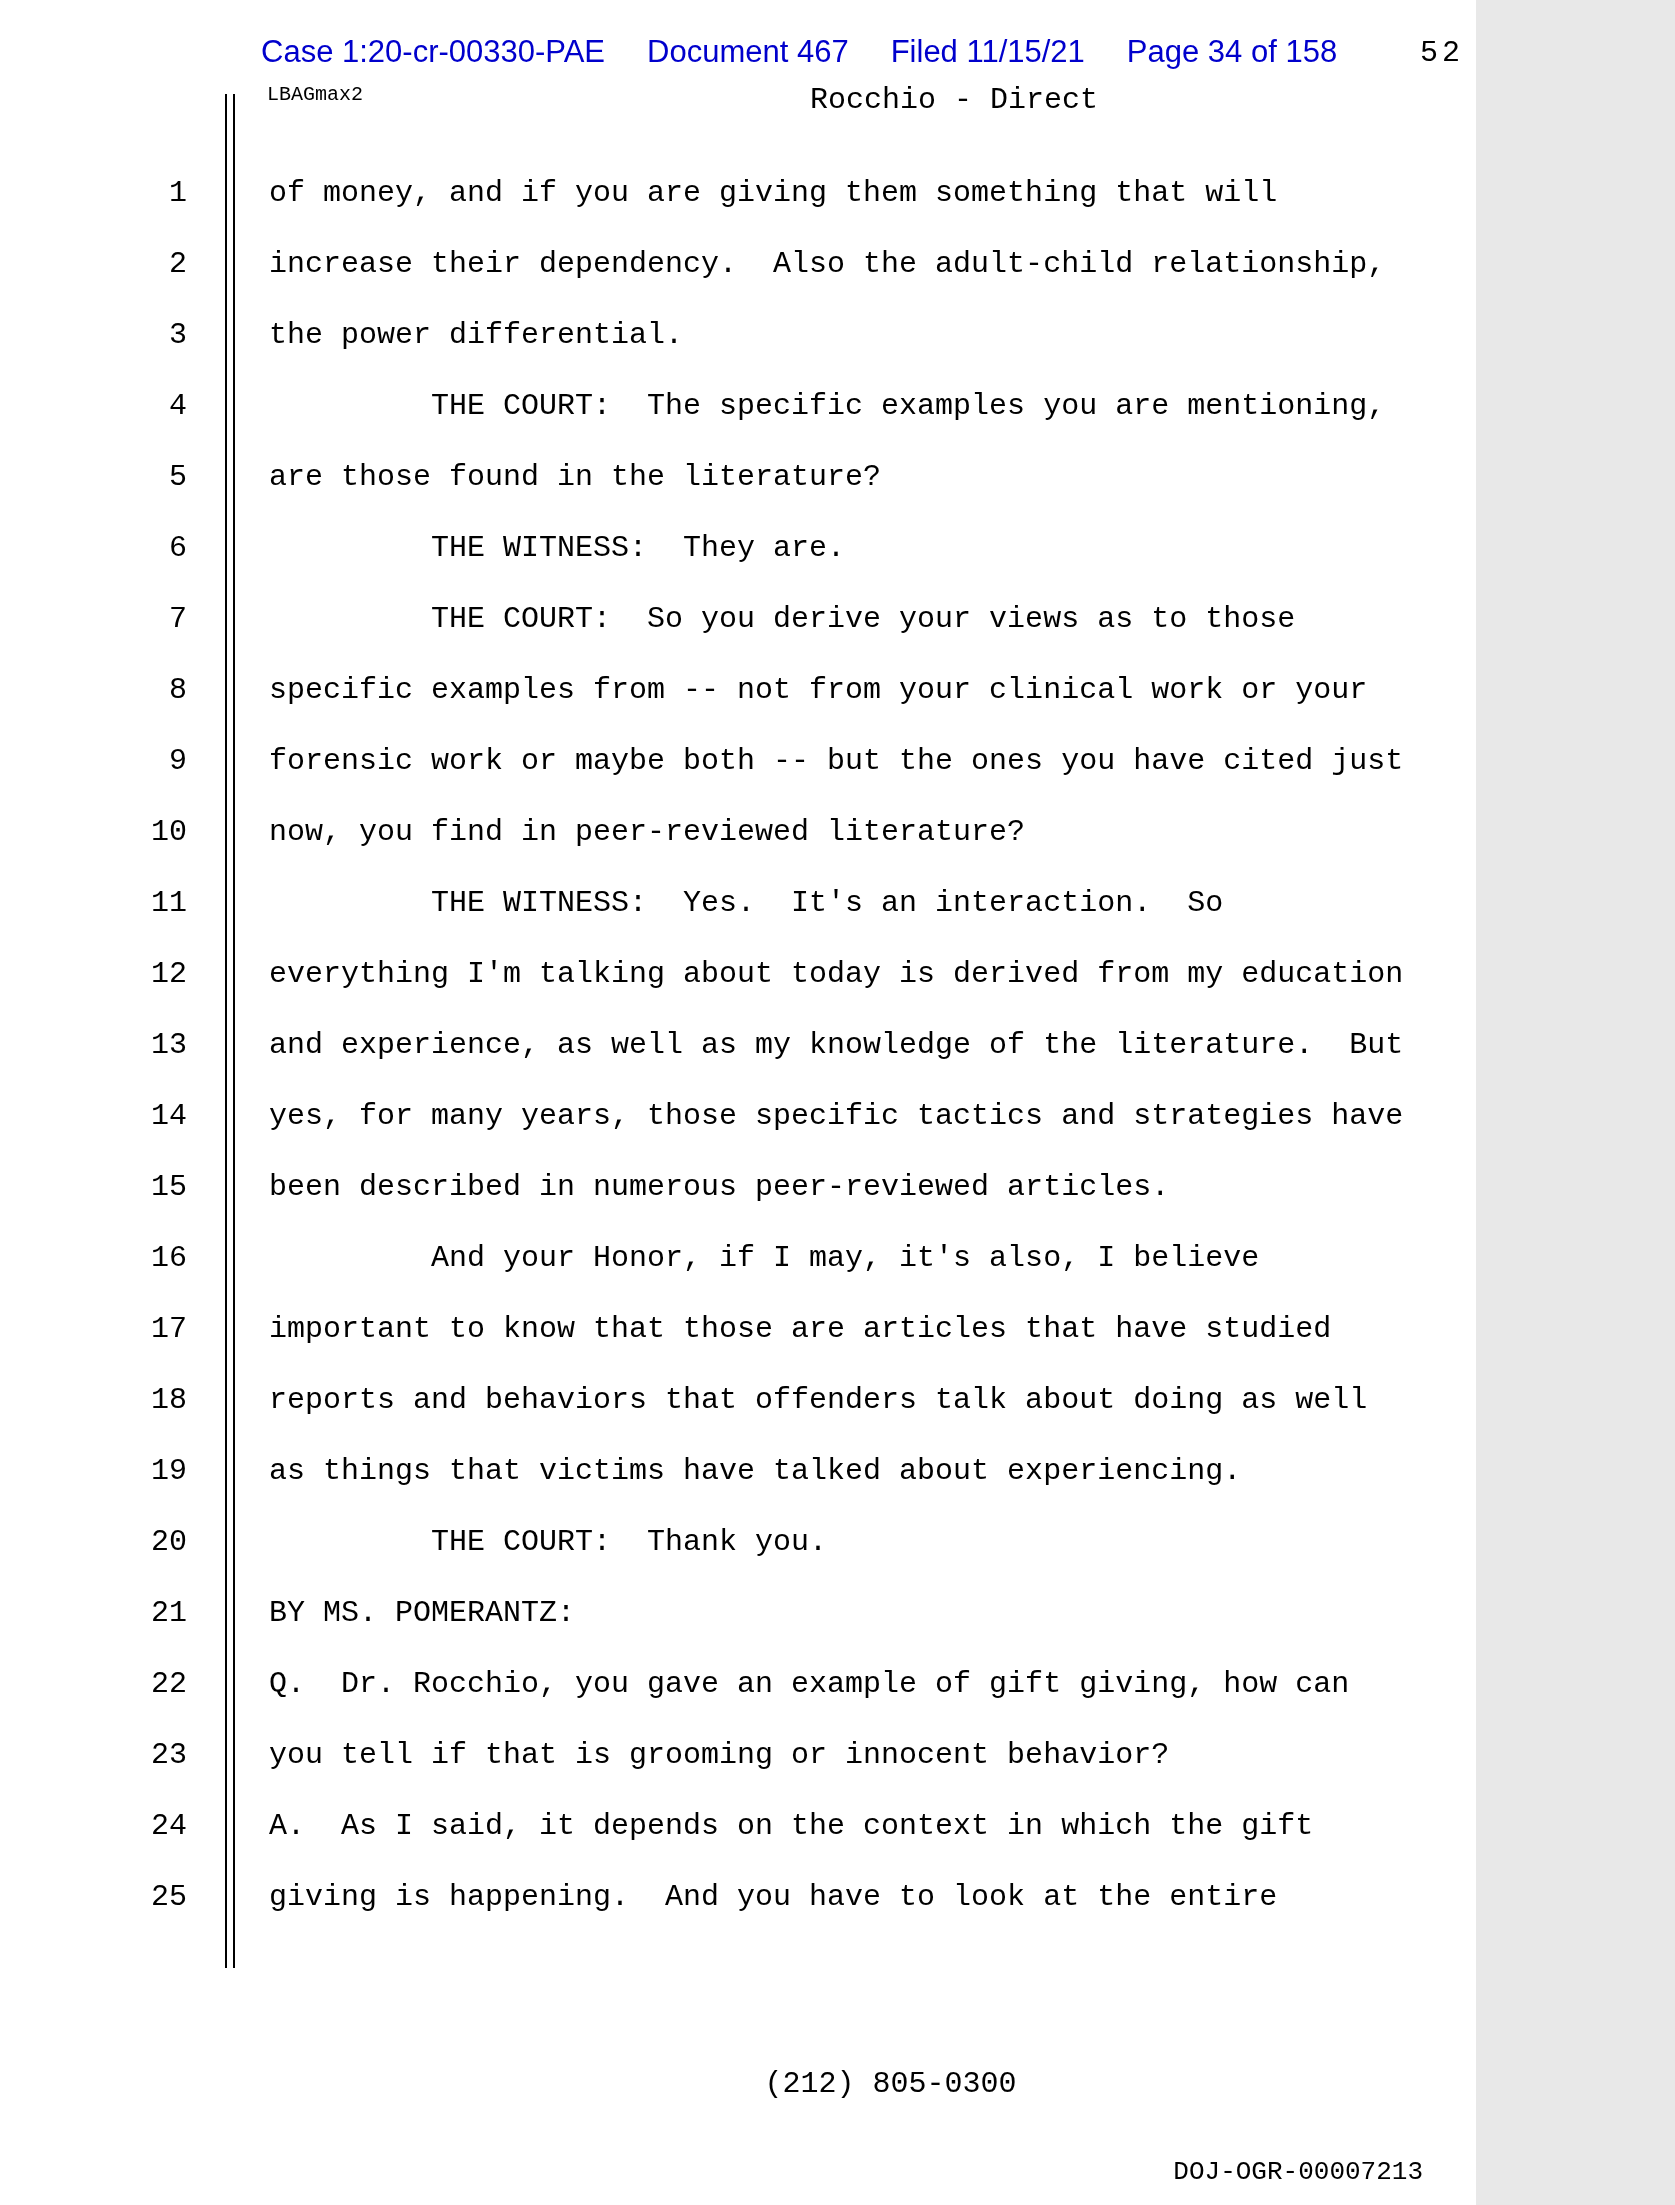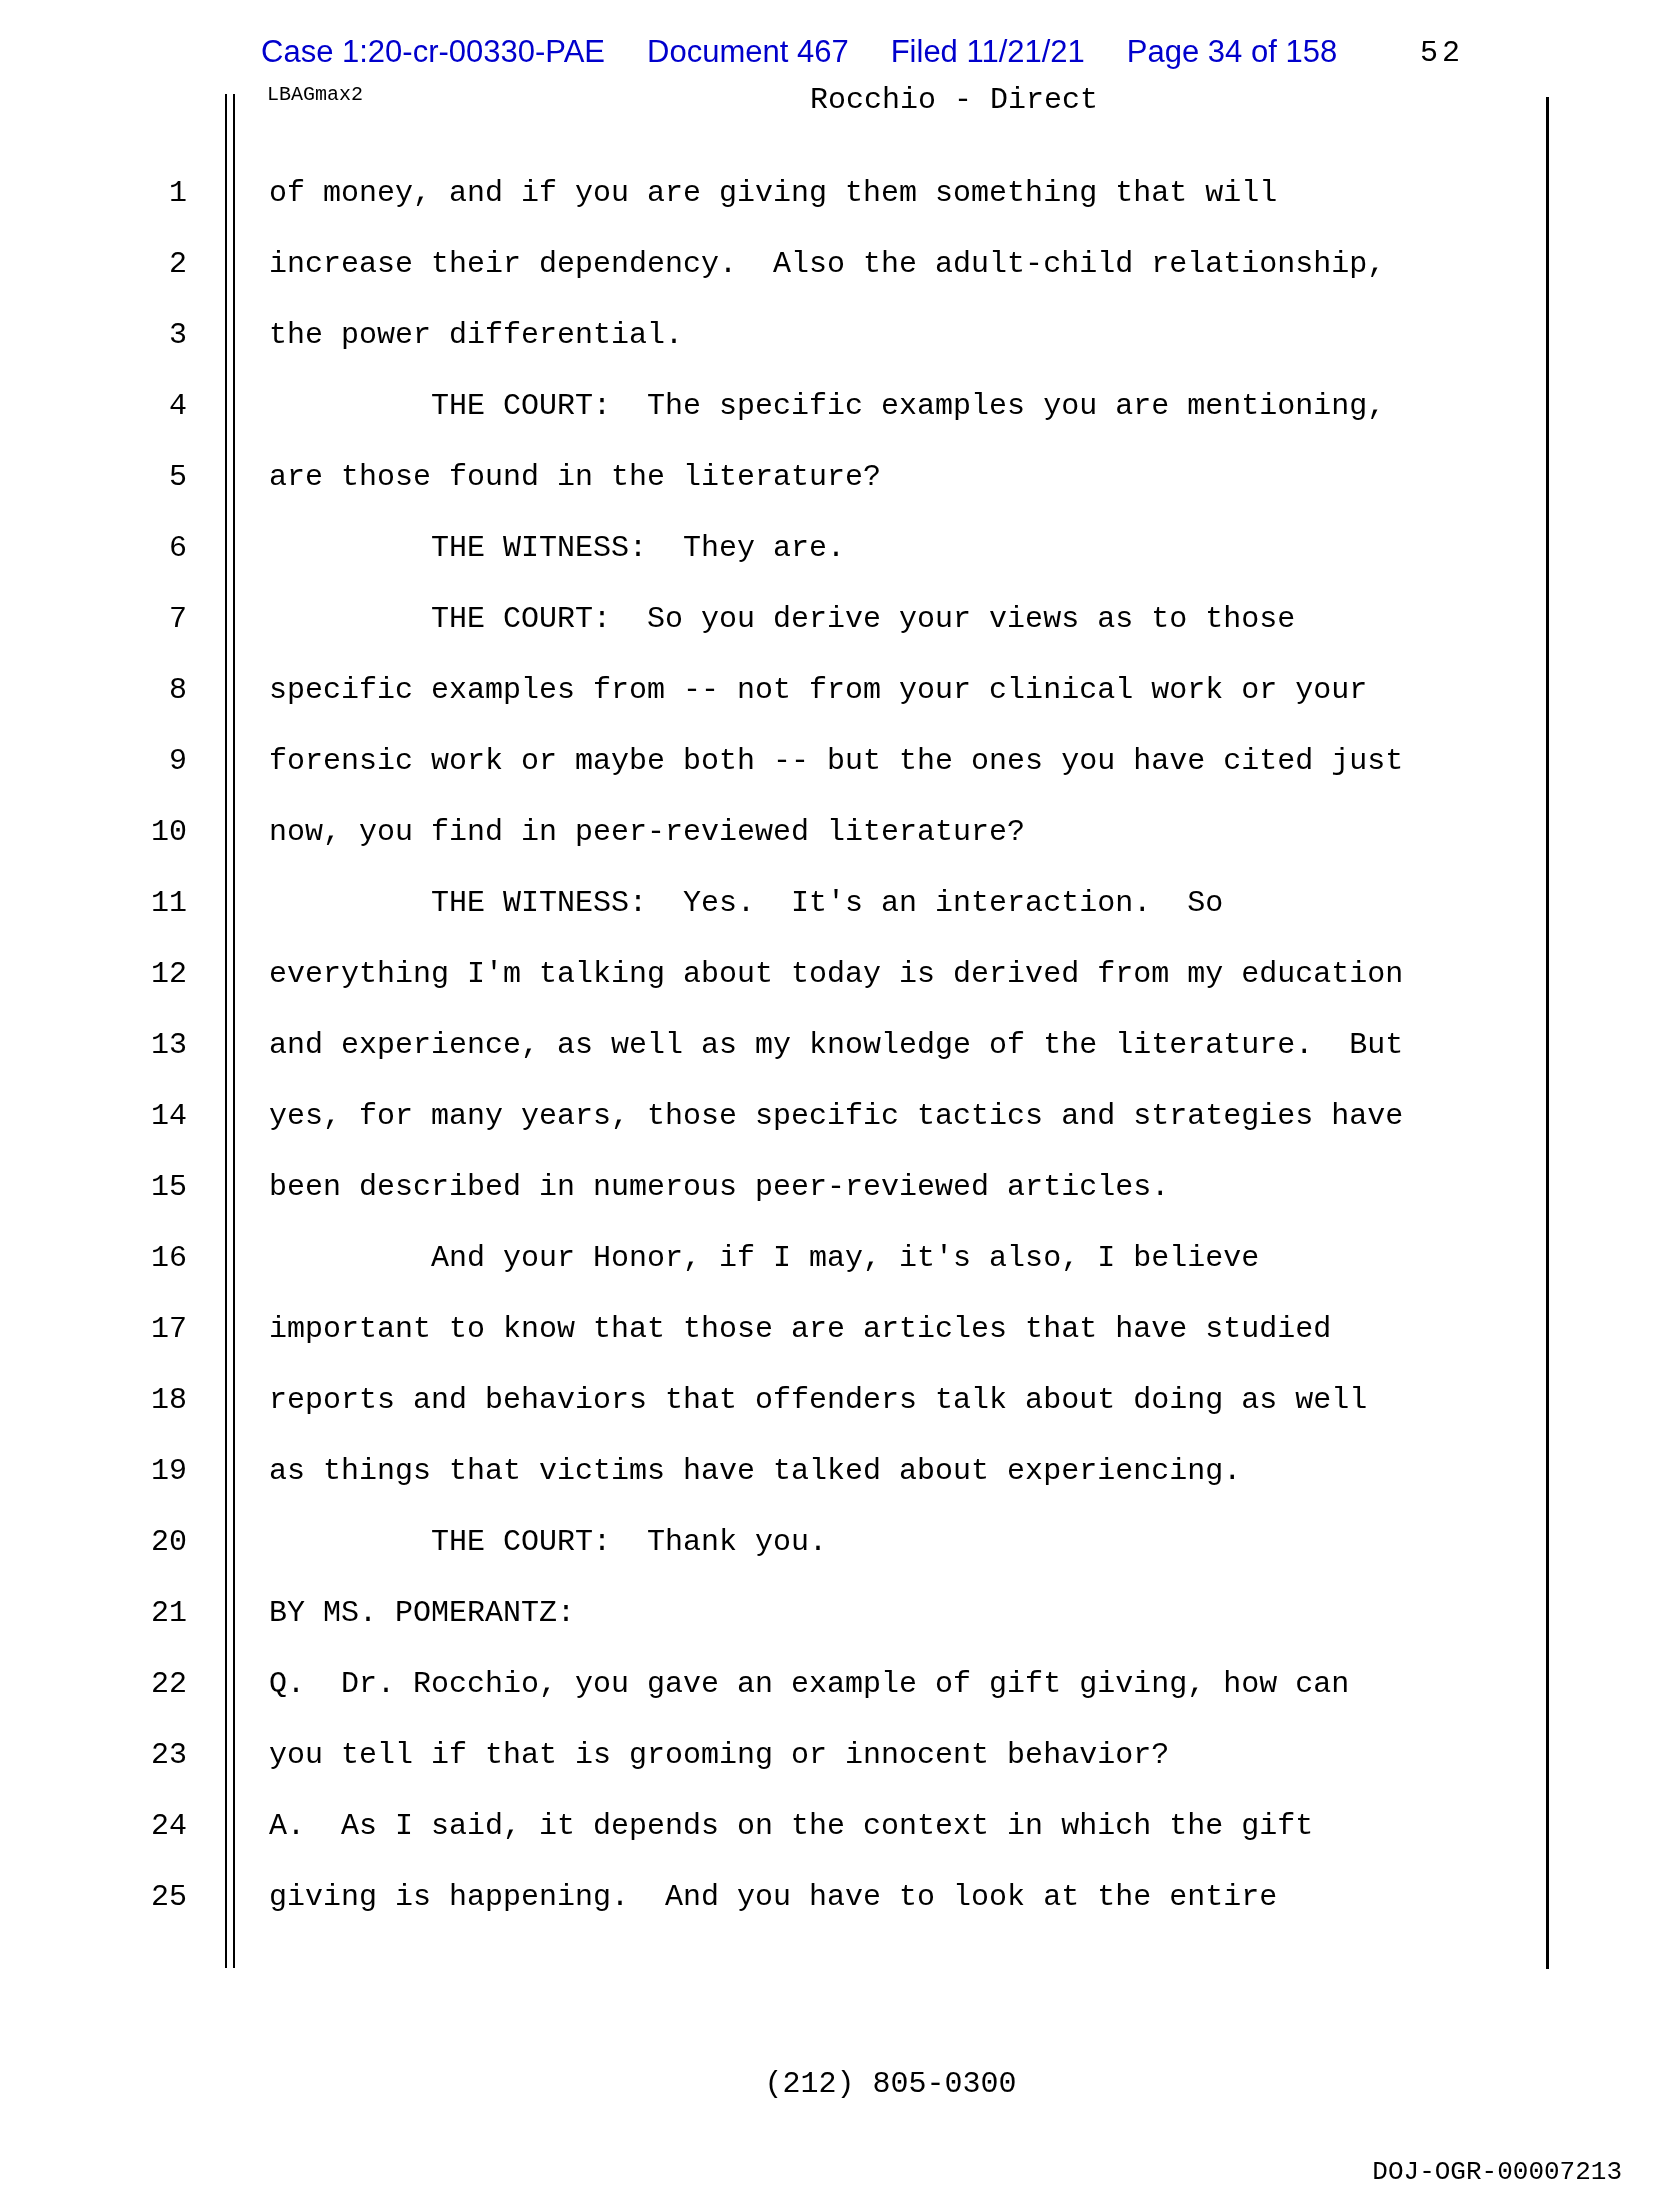--- a/index.html
+++ b/index.html
@@ -1,18 +1,18 @@
 <!DOCTYPE html>
 <html style="font-size:10.5px"><head>
 <meta charset="utf-8">
 <style>
   html, body { margin: 0; padding: 0; background: #e8e8e8; }
   .page {
     position: relative;
-    width: 1675px;
+    width: 1476px;
     height: 2205px;
     background: #ffffff;
     font-family: "Liberation Mono", monospace;
     color: #000000;
     overflow: hidden;
   }
   
   .stamp-row {
     position: absolute;
     left: 261px;
@@ -104,21 +104,21 @@
   }
 </style>
 </head>
 <body>
 
 <div class="page">
 
   <div class="stamp-row" style="color: rgb(0, 0, 204);">
     <span>Case 1:20-cr-00330-PAE</span>
     <span>Document 467</span>
-    <span>Filed 11/21/21</span>
+    <span>Filed 11/15/21</span>
     <span>Page 34 of 158</span>
   </div>
   <span class="stamp-page">52</span>
 
   <span class="title-left">LBAGmax2</span>
   <span class="title-center">Rocchio - Direct</span>
 
   <div class="left-rule"></div>
   <div class="right-rule"></div>
 

